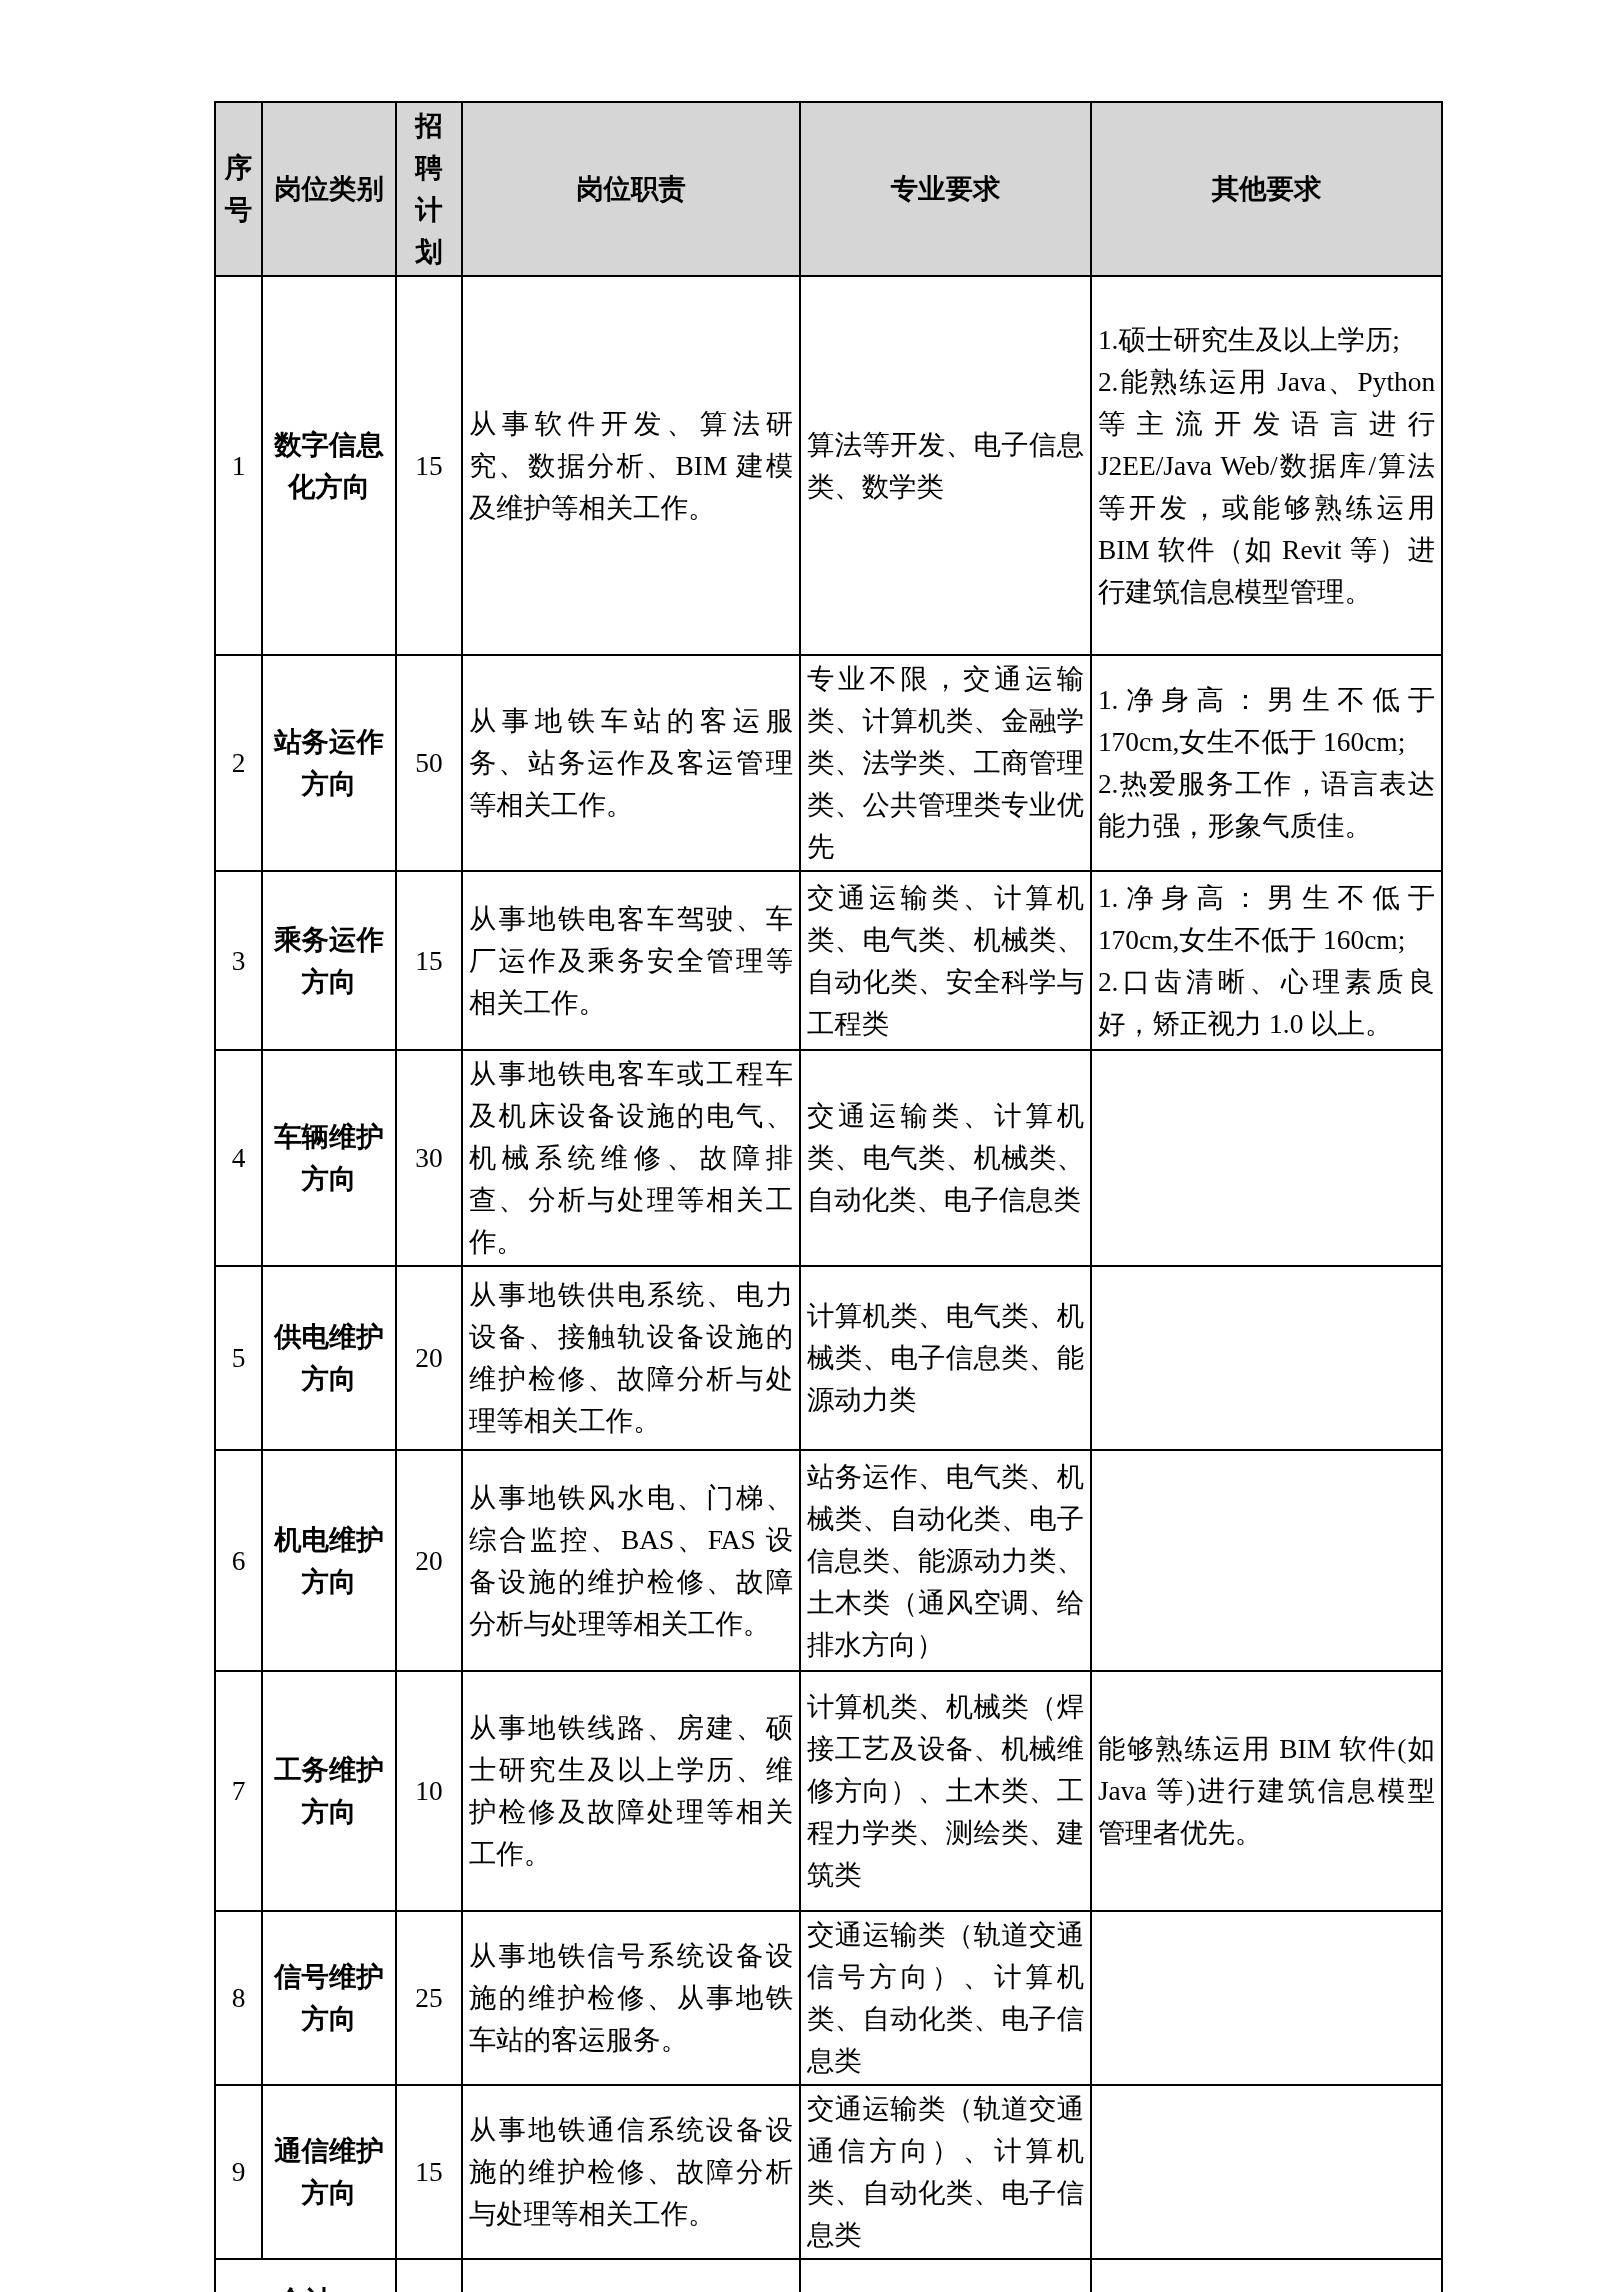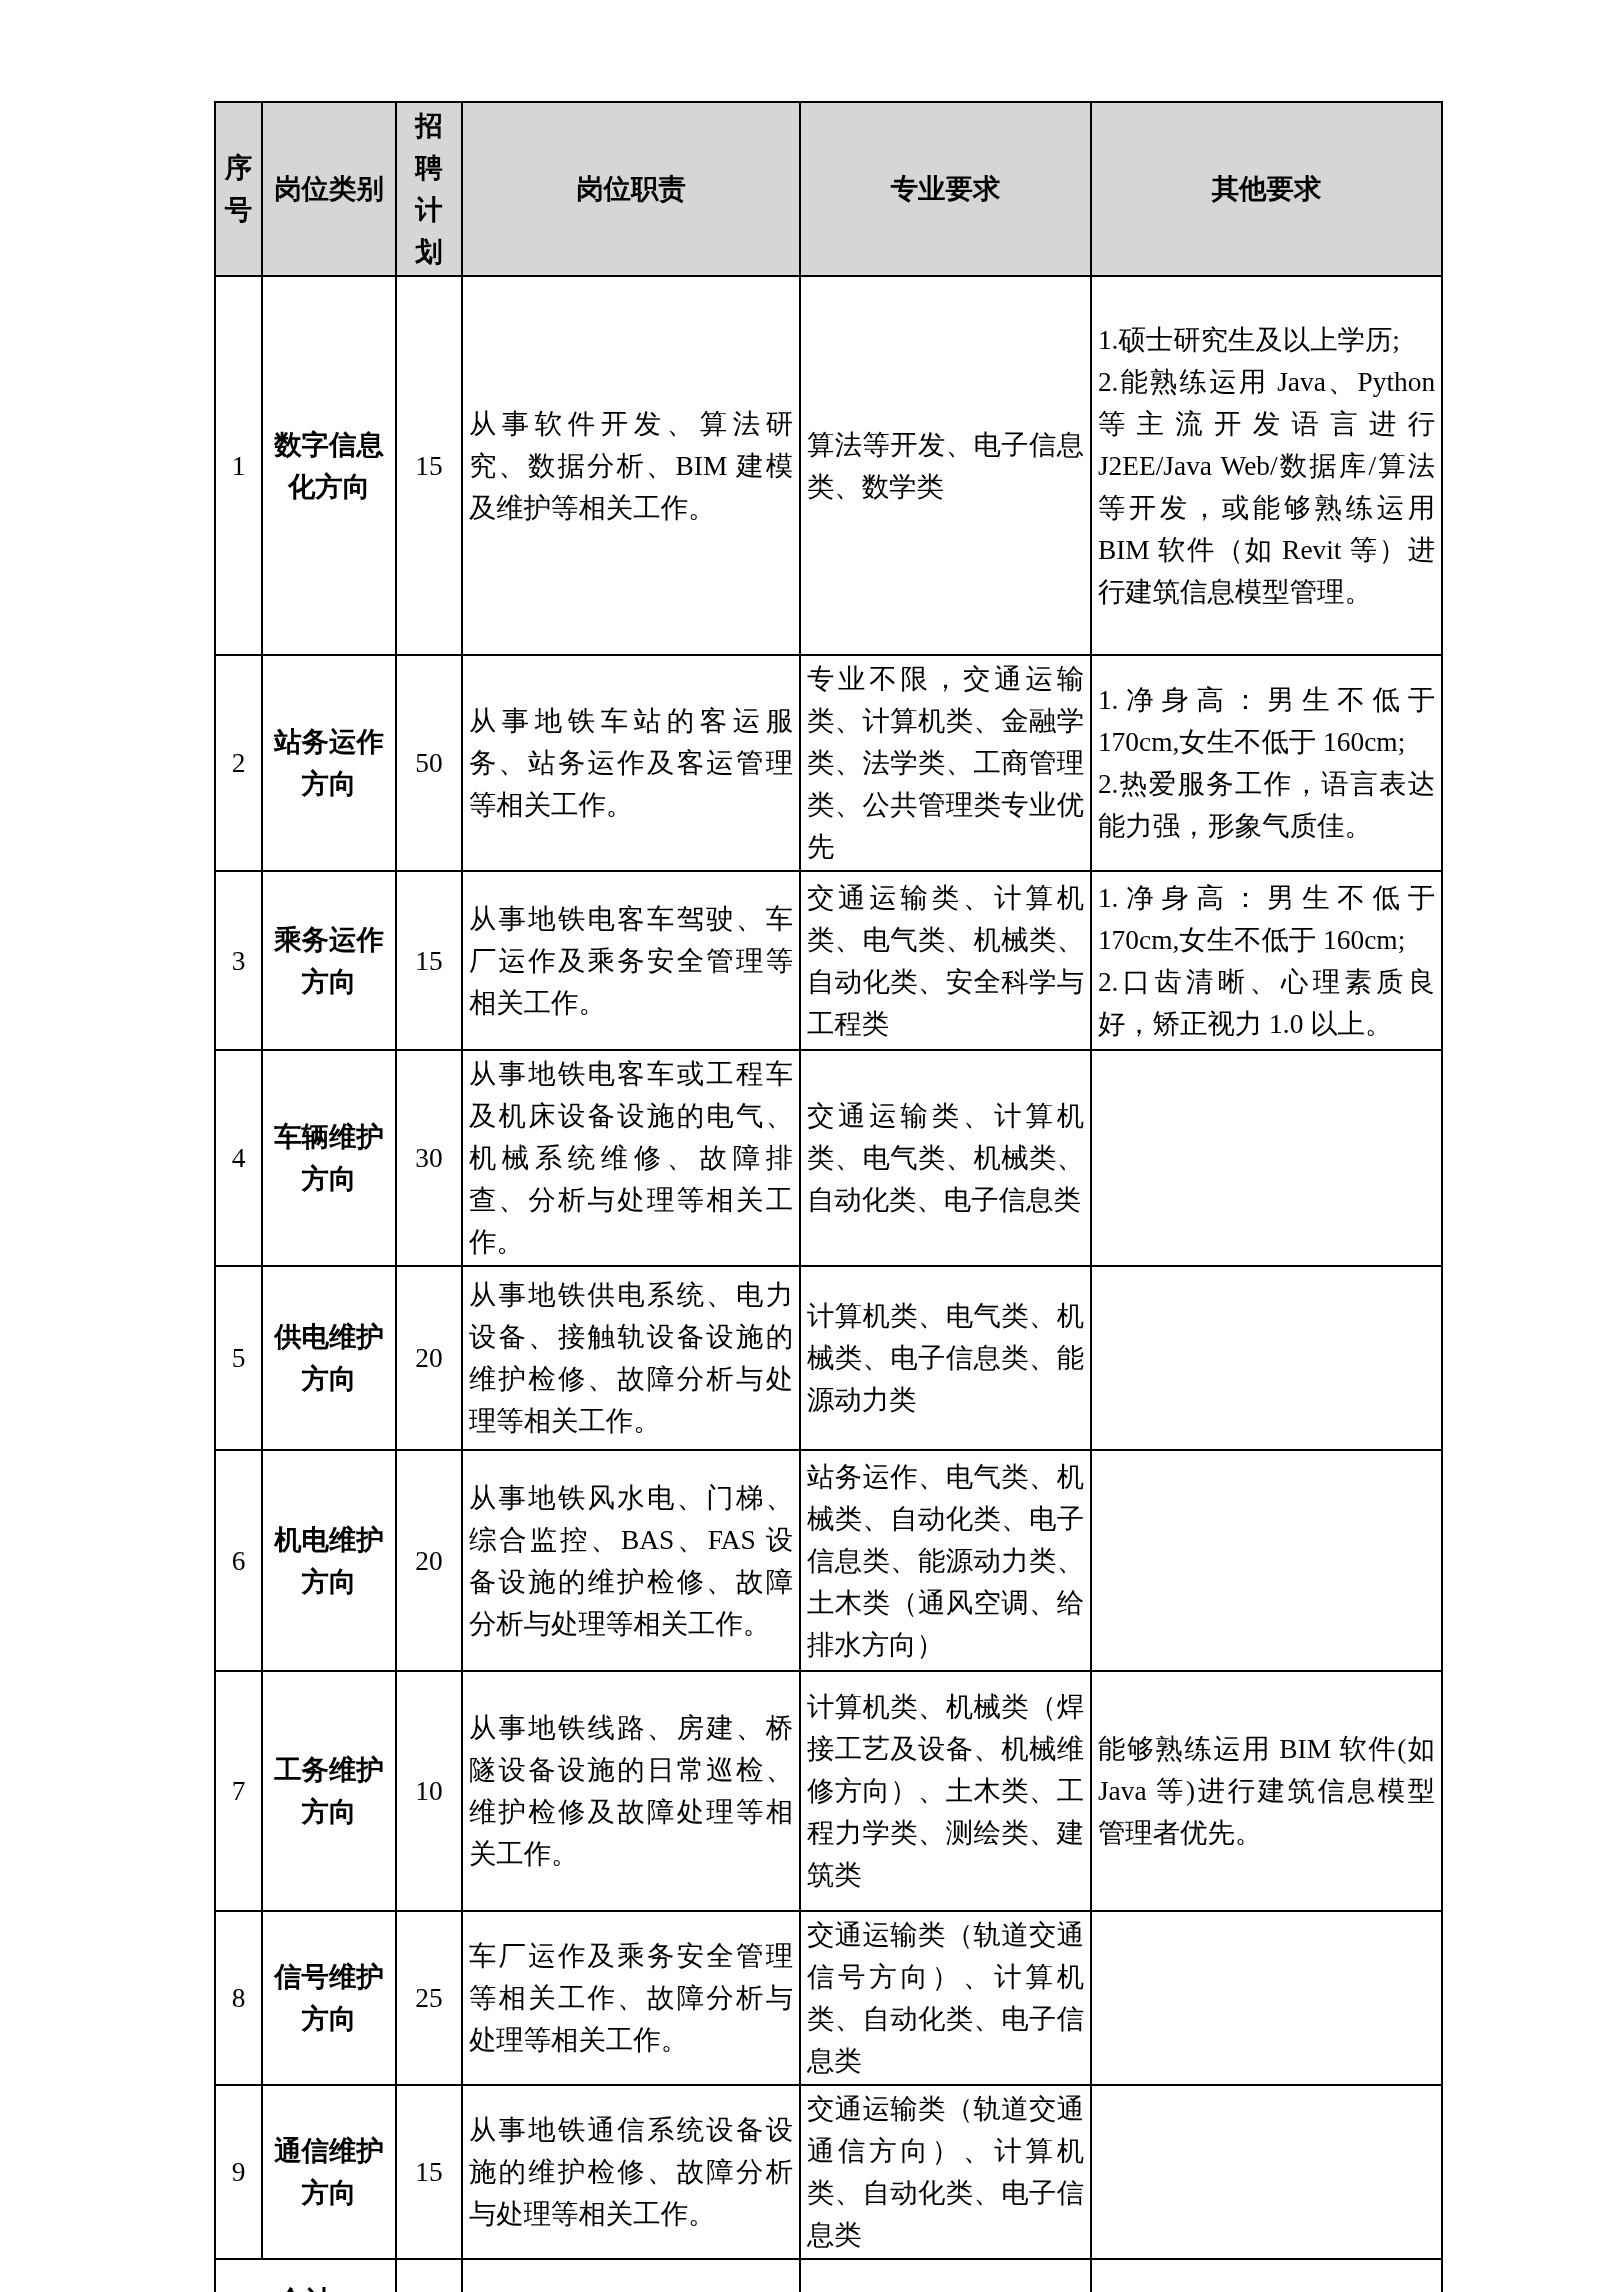--- a/index.html
+++ b/index.html
@@ -133,31 +133,31 @@
       <td class="c-duty">从事地铁风水电、门梯、综合监控、BAS、FAS 设备设施的维护检修、故障分析与处理等相关工作。</td>
       <td class="c-major">站务运作、电气类、机械类、自动化类、电子信息类、能源动力类、土木类（通风空调、给排水方向）</td>
       <td class="c-other"></td>
     </tr>
 
     <tr style="height:240px">
       <td class="c-no">7</td>
       <td class="c-cat">工务维护
 方向</td>
       <td class="c-plan">10</td>
-      <td class="c-duty">从事地铁线路、房建、桥隧设备设施的日常巡检、维护检修及故障处理等相关工作。</td>
+      <td class="c-duty">从事地铁线路、房建、硕士研究生及以上学历、维护检修及故障处理等相关工作。</td>
       <td class="c-major">计算机类、机械类（焊接工艺及设备、机械维修方向）、土木类、工程力学类、测绘类、建筑类</td>
       <td class="c-other">能够熟练运用 BIM 软件(如 Java 等)进行建筑信息模型管理者优先。</td>
     </tr>
 
     <tr style="height:159px">
       <td class="c-no">8</td>
       <td class="c-cat">信号维护
 方向</td>
       <td class="c-plan">25</td>
-      <td class="c-duty">车厂运作及乘务安全管理等相关工作、故障分析与处理等相关工作。</td>
+      <td class="c-duty">从事地铁信号系统设备设施的维护检修、从事地铁车站的客运服务。</td>
       <td class="c-major">交通运输类（轨道交通信号方向）、计算机类、自动化类、电子信息类</td>
       <td class="c-other"></td>
     </tr>
 
     <tr style="height:142px">
       <td class="c-no">9</td>
       <td class="c-cat">通信维护
 方向</td>
       <td class="c-plan">15</td>
       <td class="c-duty">从事地铁通信系统设备设施的维护检修、故障分析与处理等相关工作。</td>

